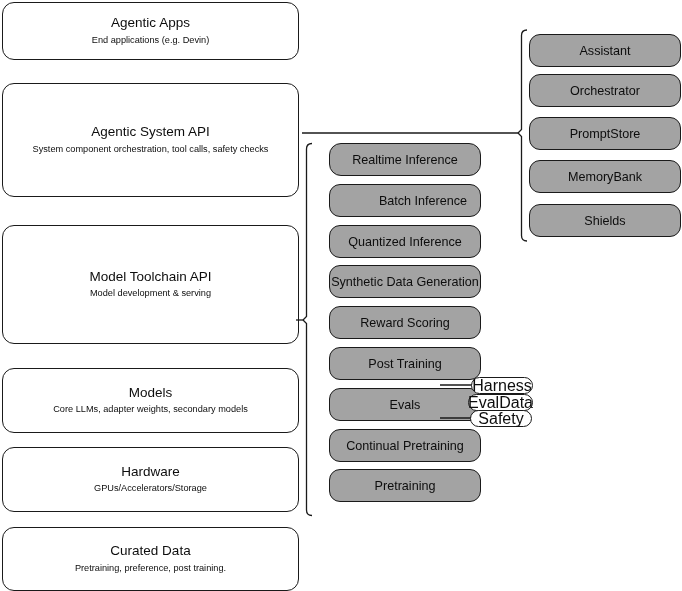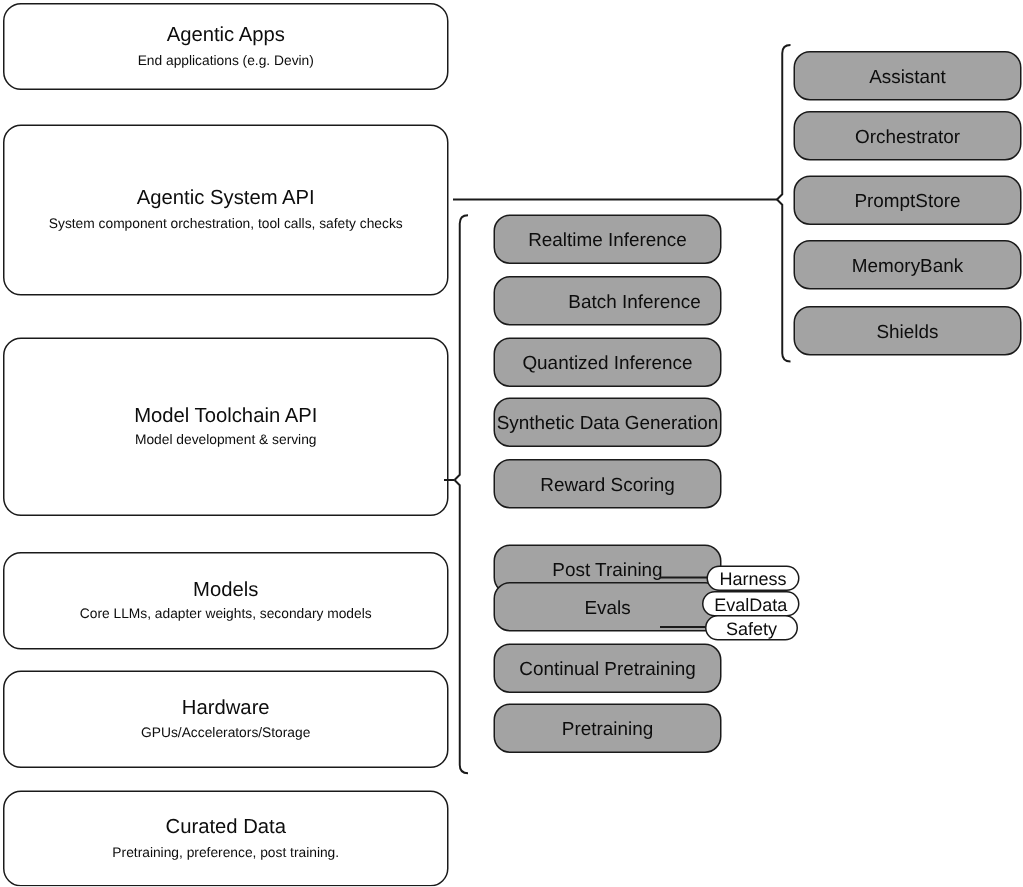--- a/index.html
+++ b/index.html
@@ -71,21 +71,21 @@
   
   .pill {
     position: absolute;
     box-sizing: border-box;
     background: #ffffff;
     border: 1.3px solid #1a1a1a;
     border-radius: 999px;
     display: flex;
     align-items: center;
     justify-content: center;
-    font-size: 12px;
+    font-size: 16px;
     color: #0d0d0d;
     white-space: nowrap;
     height: 17px;
     z-index: 5;
   }
 
   
   #wires {
     position: absolute;
     left: 0; top: 0;
@@ -143,36 +143,36 @@
   <div class="node layer-node" style="top:447px; height:65px;">
     <div class="title">Hardware</div>
     <div class="subtitle">GPUs/Accelerators/Storage</div>
   </div>
 
   <div class="node layer-node" style="top:527px; height:64px;">
     <div class="title">Curated Data</div>
     <div class="subtitle">Pretraining, preference, post training.</div>
   </div>
 
-  <div class="chip mid-chip" style="top:143px;">
+  <div class="chip mid-chip" style="top:143px;border-radius:12px;">
       <span>Realtime Inference</span>
     </div>
   <div class="chip mid-chip" style="top:184px;padding-left:36px;">
       <span>Batch Inference</span>
     </div>
   <div class="chip mid-chip" style="top:225px;">
       <span>Quantized Inference</span>
     </div>
   <div class="chip mid-chip" style="top:265px;">
       <span>Synthetic Data Generation</span>
     </div>
   <div class="chip mid-chip" style="top:306px;">
       <span>Reward Scoring</span>
     </div>
-  <div class="chip mid-chip" style="top:347px;margin-top:16px;">
+  <div class="chip mid-chip" style="top:347px;">
       <span>Post Training</span>
     </div>
   <div class="chip mid-chip" style="top:388px;">
       <span>Evals</span>
     </div>
   <div class="chip mid-chip" style="top:429px;">
       <span>Continual Pretraining</span>
     </div>
   <div class="chip mid-chip" style="top:469px;text-align:center;">
       <span>Pretraining</span>

